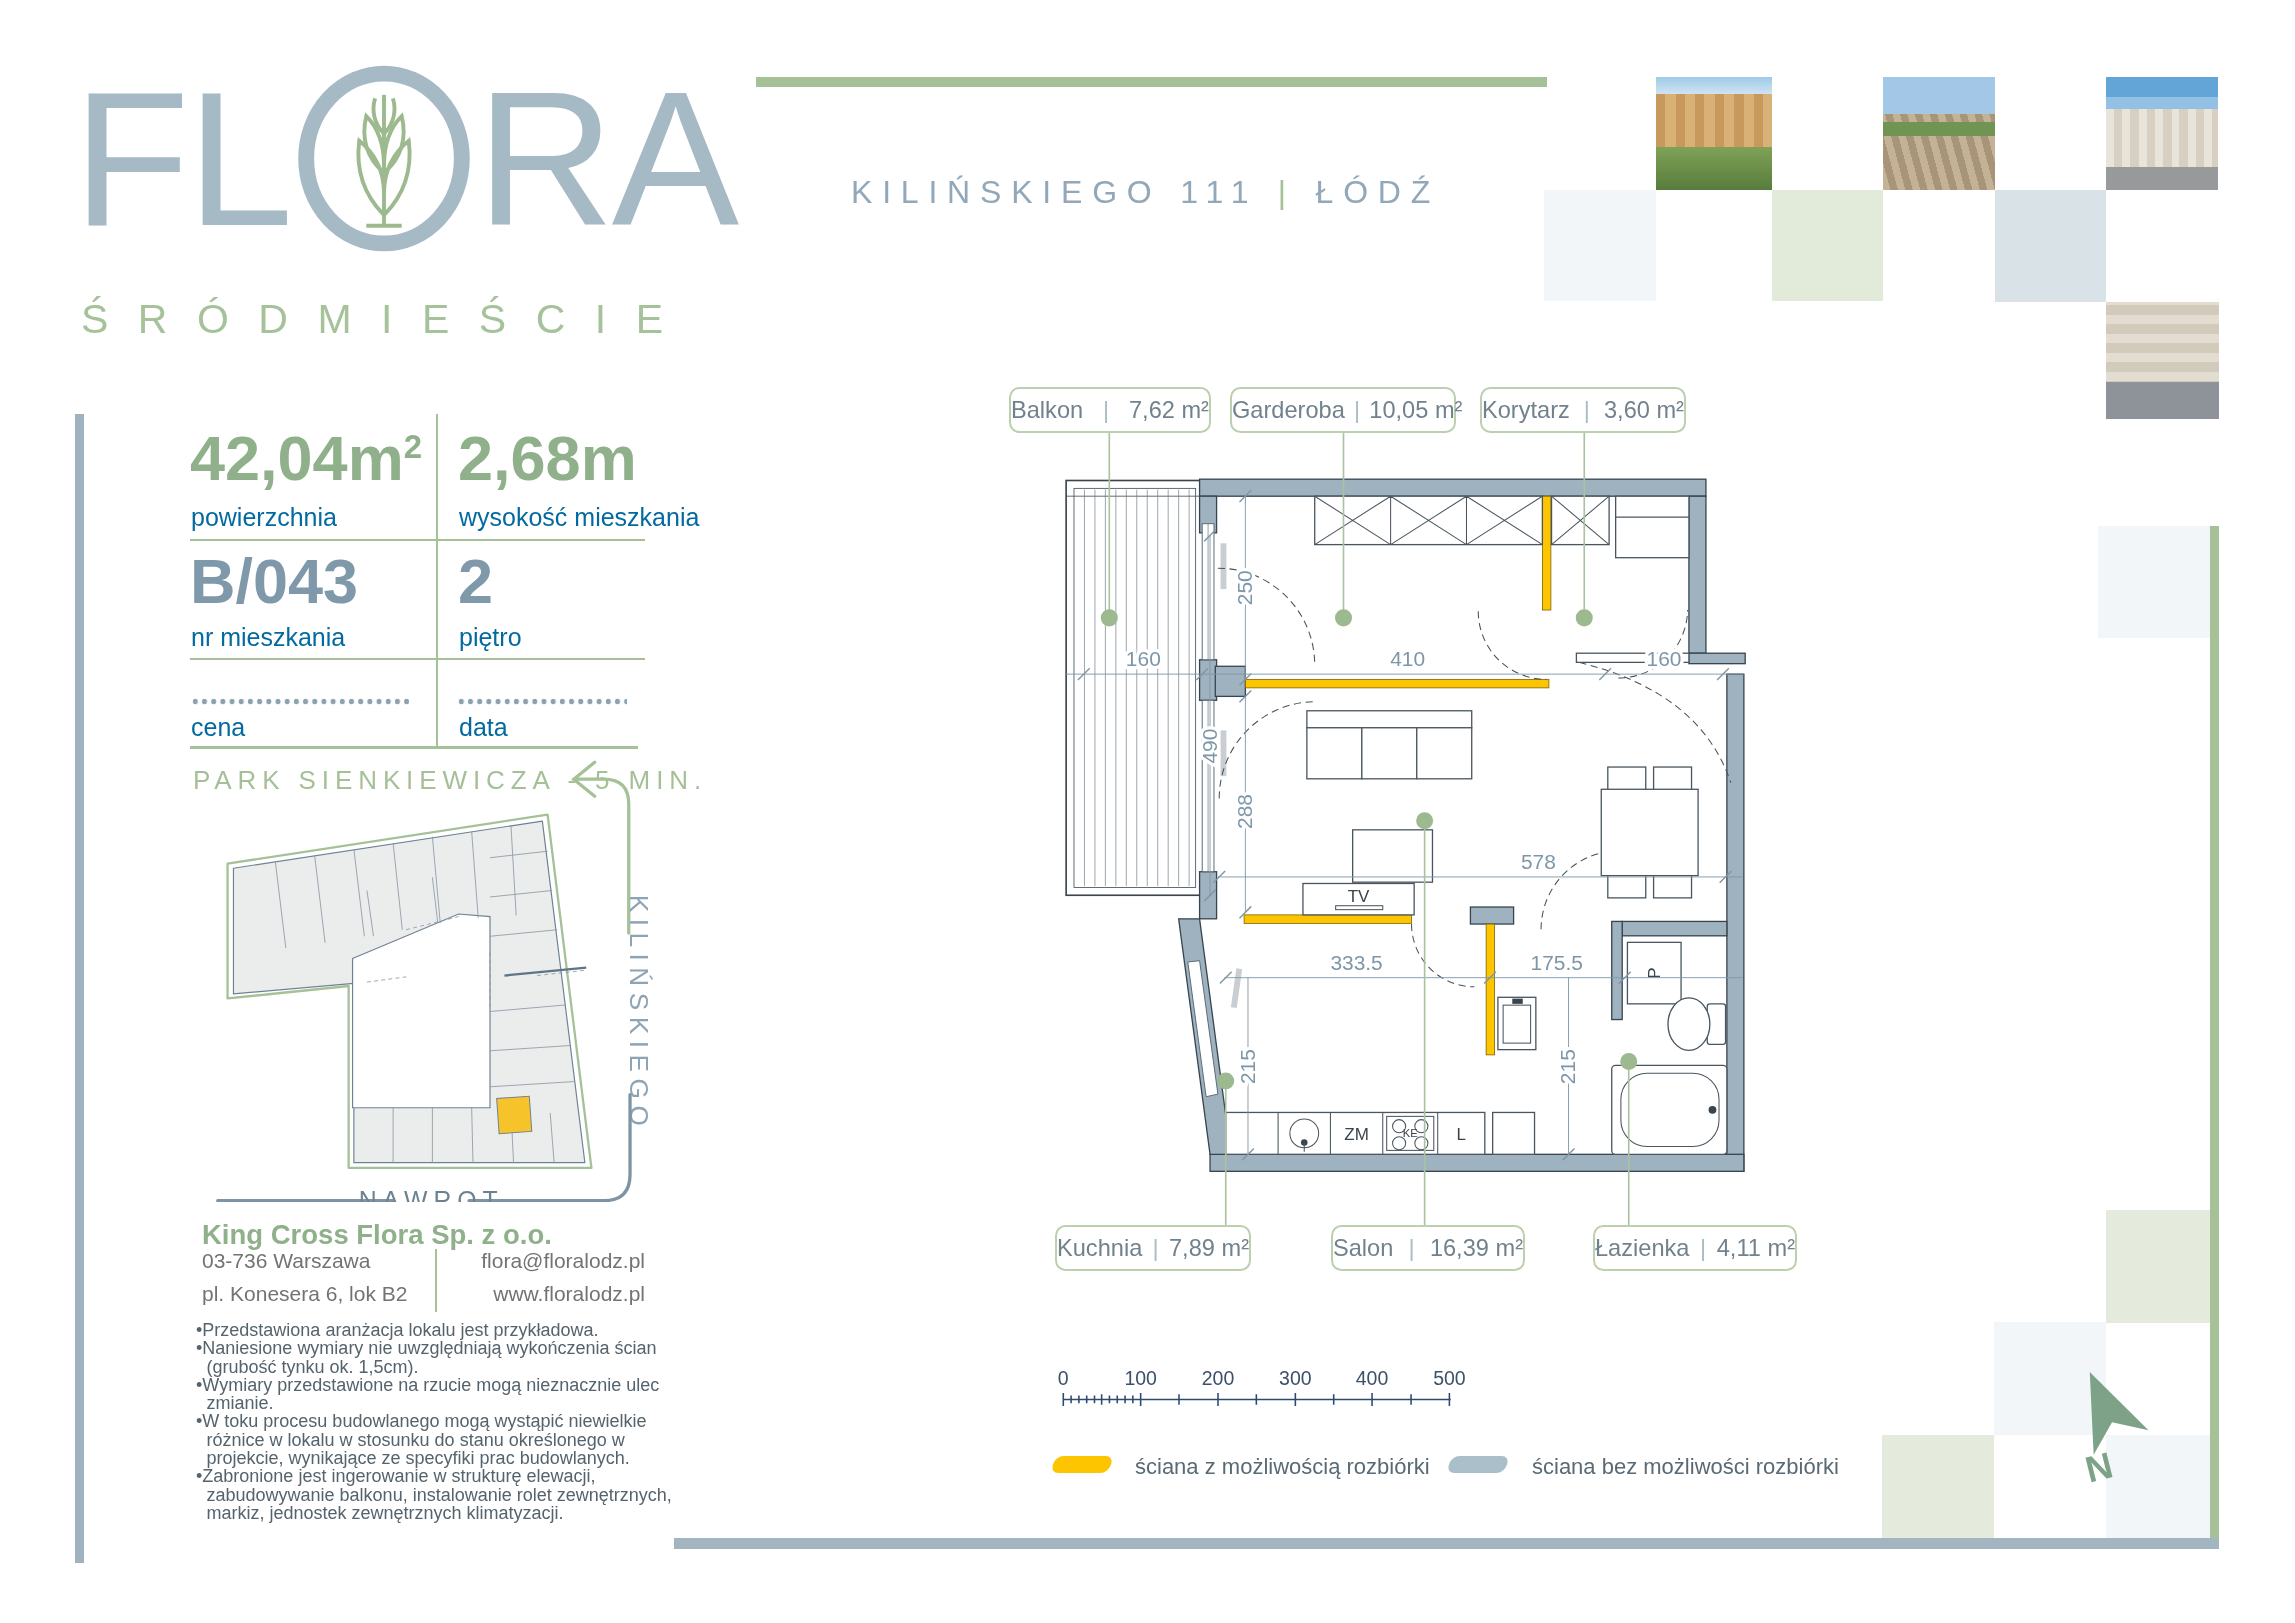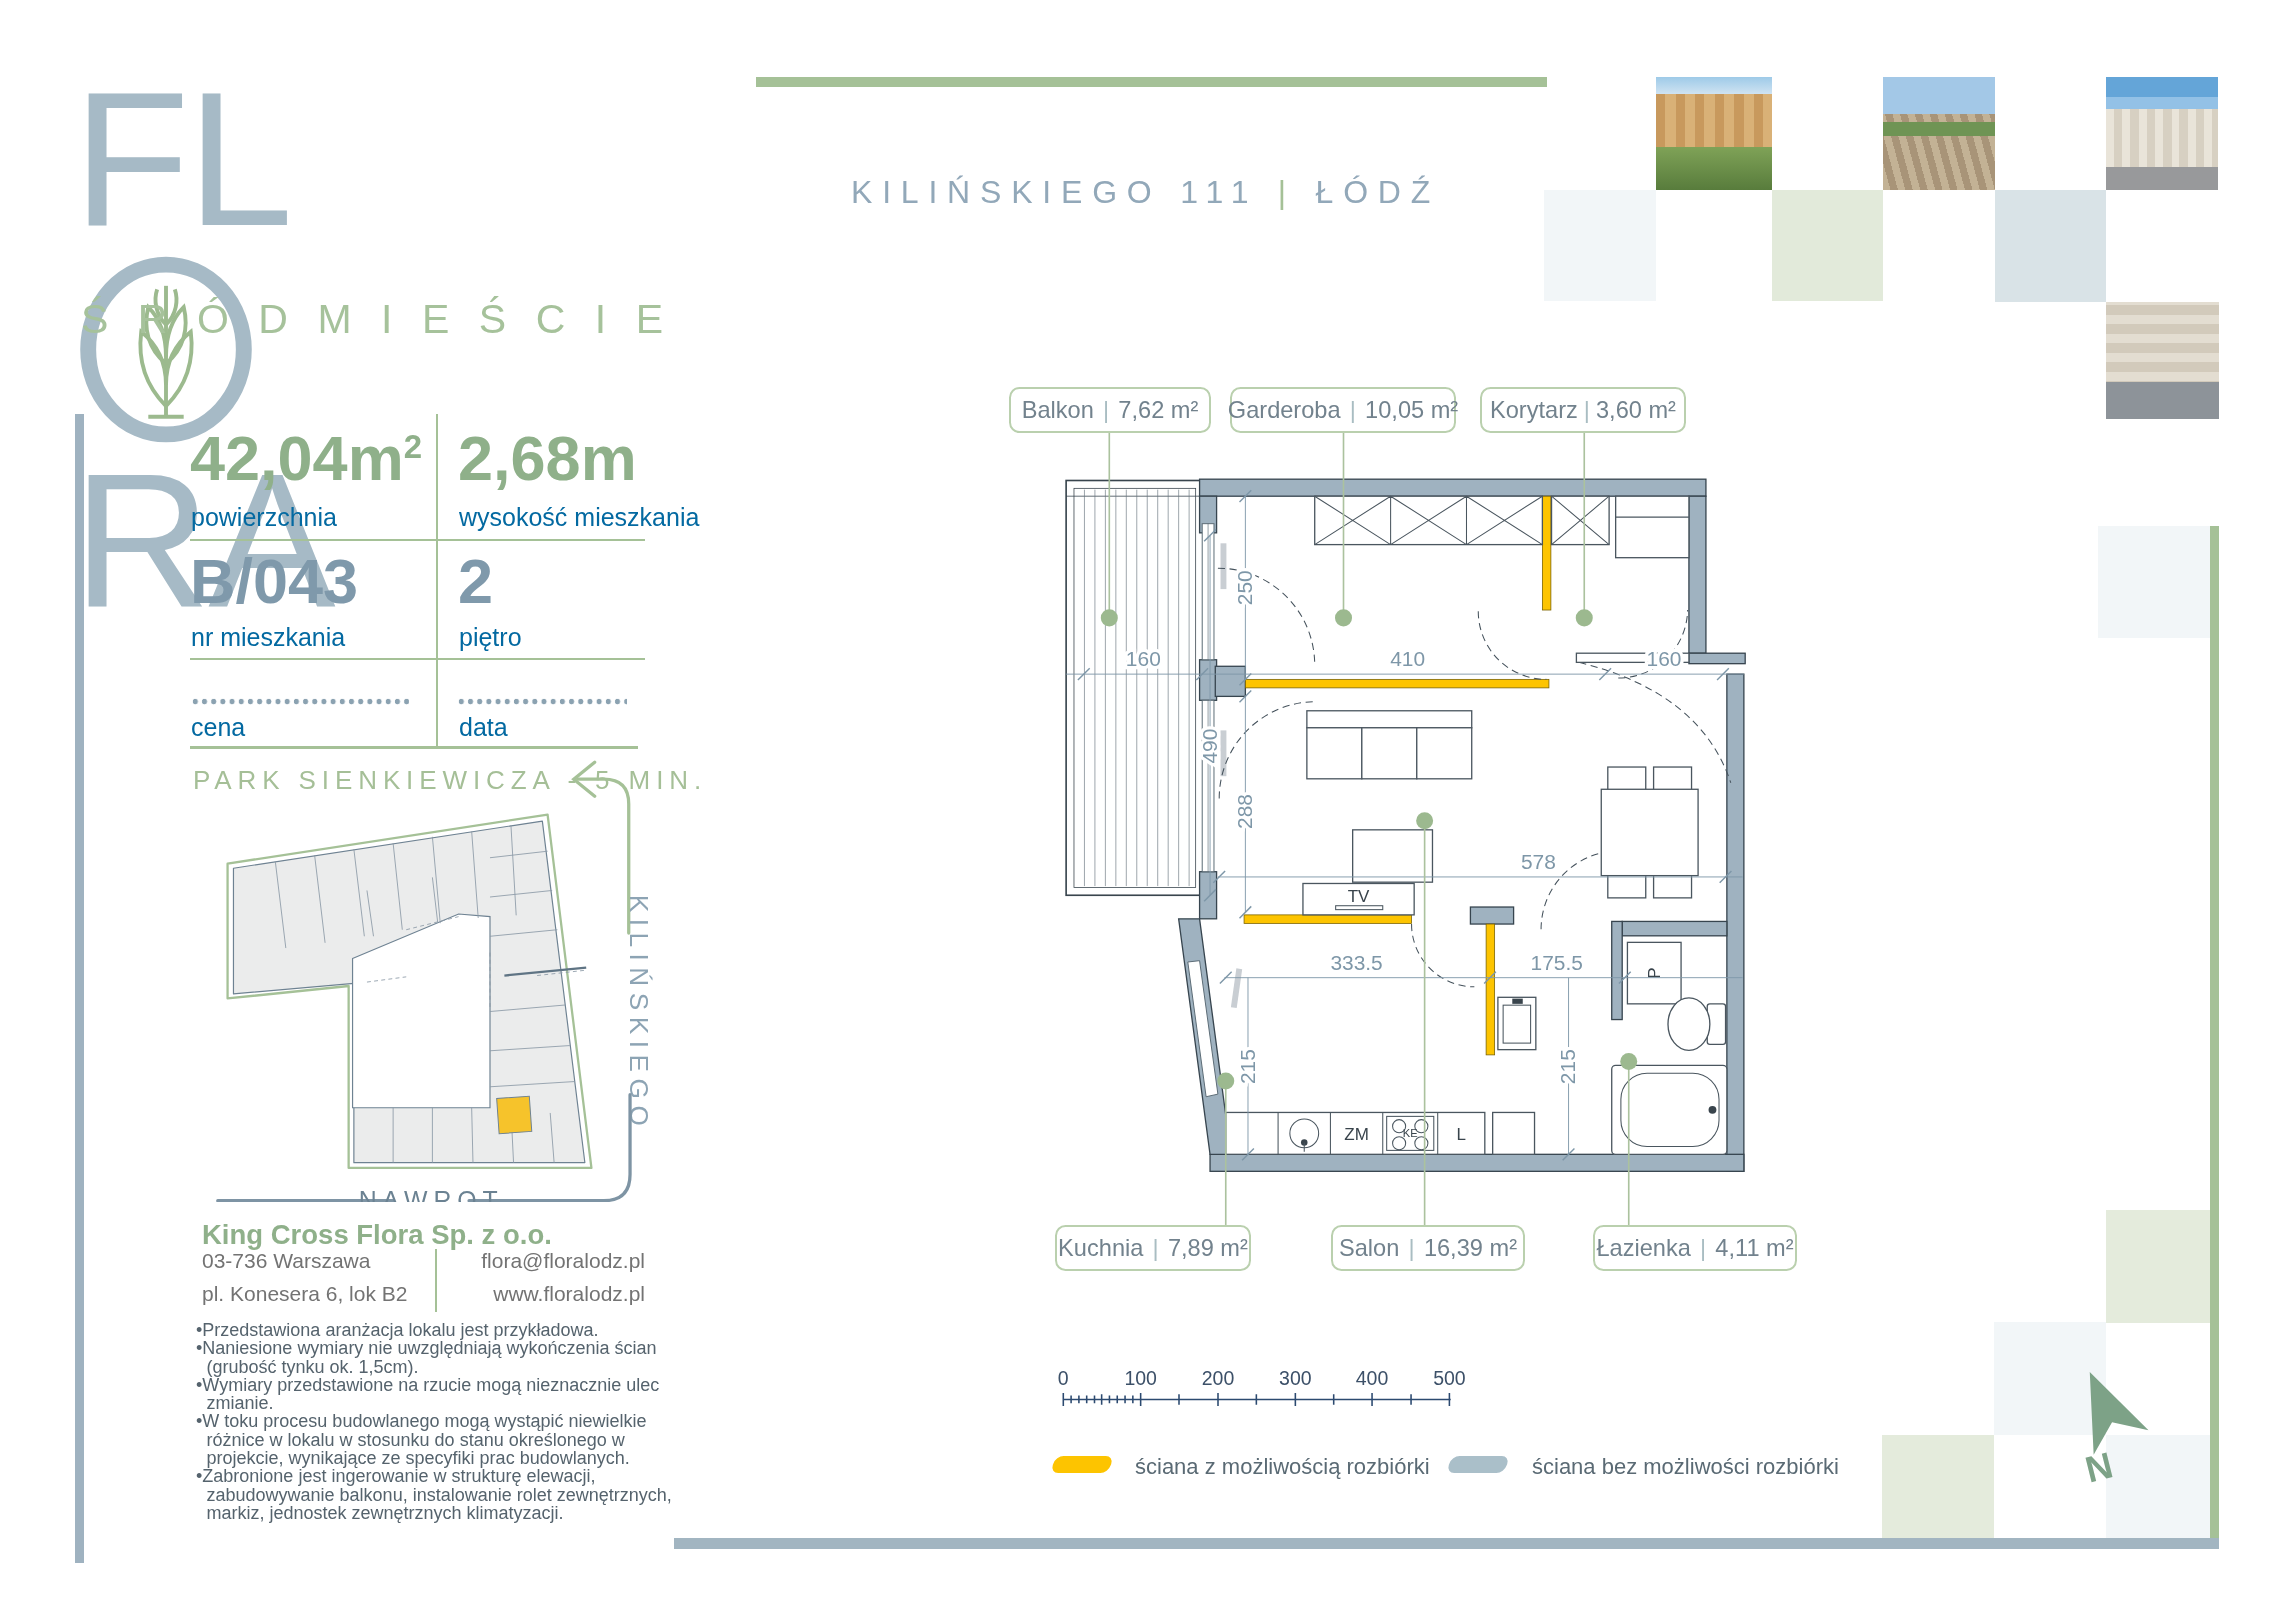--- a/index.html
+++ b/index.html
@@ -1,21 +1,21 @@
 <!DOCTYPE html>
 <html style="font-size:10.5px"><head>
 <meta charset="utf-8">
 <style>
   html,body{margin:0;padding:0;background:#fff;}
   .page{position:relative;width:2295px;height:1623px;background:#fff;overflow:hidden;
         font-family:"Liberation Sans",sans-serif;color:#5d6c76;}
   .abs{position:absolute;}
 
   
-  .logo{position:absolute;left:73px;top:63px;display:flex;align-items:flex-start;color:#a6bac6;flex-direction:column;}
+  .logo{position:absolute;left:73px;top:63px;display:flex;align-items:center;color:#a6bac6;}
   .logo-txt{font-size:191px;font-weight:400;letter-spacing:-2.6px;line-height:1;}
   .logo-leaf{margin:0 3.9px;}
   .logo-sub{position:absolute;left:81px;top:296px;font-size:41px;letter-spacing:29.5px;
             color:#a6c29b;white-space:nowrap;}
 
   
   .hbar{position:absolute;left:756px;top:77px;width:791px;height:9.8px;background:#a5c197;}
   .haddr{position:absolute;left:851px;top:174px;font-size:32px;letter-spacing:9.8px;
          color:#92a8b9;white-space:nowrap;}
   .haddr .sep{color:#a5c197;margin:0 19.6px;}
@@ -62,21 +62,21 @@
   .caddr{position:absolute;font-size:21px;color:#737373;white-space:nowrap;}
   .cvline{position:absolute;left:435px;top:1249px;width:2px;height:63px;background:#a5c197;}
   .cright{text-align:right;width:190px;}
   .notes{position:absolute;left:196px;top:1321px;width:488px;margin:0;padding:0;list-style:none;
          font-size:18px;line-height:18.3px;color:#55636d;}
   .notes li{padding-left:10.5px;text-indent:-10.5px;}
   .notes li::before{content:"\2022 ";}
 
   
   .rlabel{position:absolute;height:42px;border:2px solid #bad0ae;border-radius:10.5px;background:#fff;
-          display:flex;align-items:center;justify-content:center;gap:9.2px;font-size:23.6px;color:#72828d;
+          display:flex;align-items:center;justify-content:space-between;gap:9.2px;font-size:23.6px;color:#72828d;
           white-space:nowrap;}
   .rlabel .sep{color:#a9bdc2;}
 
   
   .swatch{position:absolute;width:58px;height:17px;border-radius:7.9px;transform:skewX(-18deg);}
   .legtxt{position:absolute;font-size:22px;color:#5a6a74;white-space:nowrap;}
   .bottom-bar{position:absolute;left:674px;top:1538px;width:1545px;height:10.5px;background:#a2b5c1;}
   .right-bar{position:absolute;left:2210px;top:526px;width:8.5px;height:1012px;background:#a5c197;}
 
   

